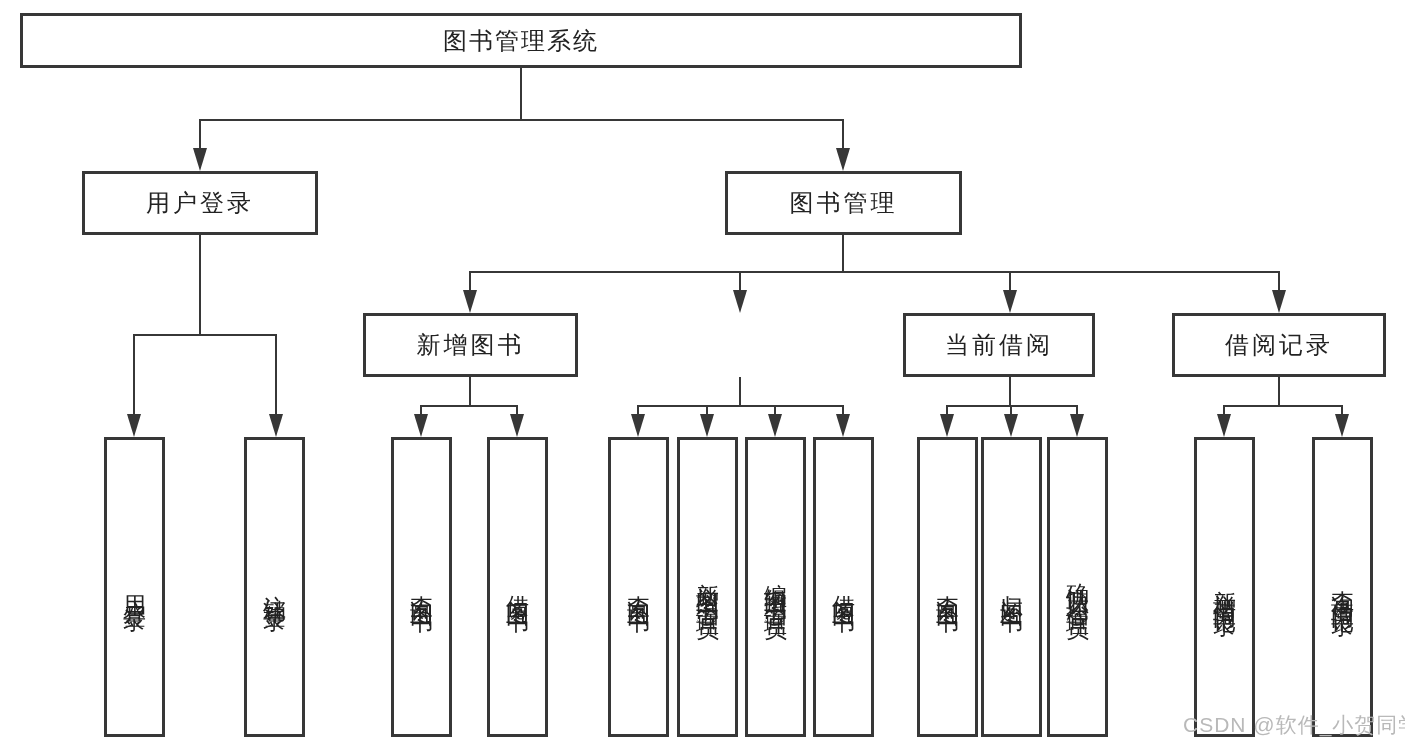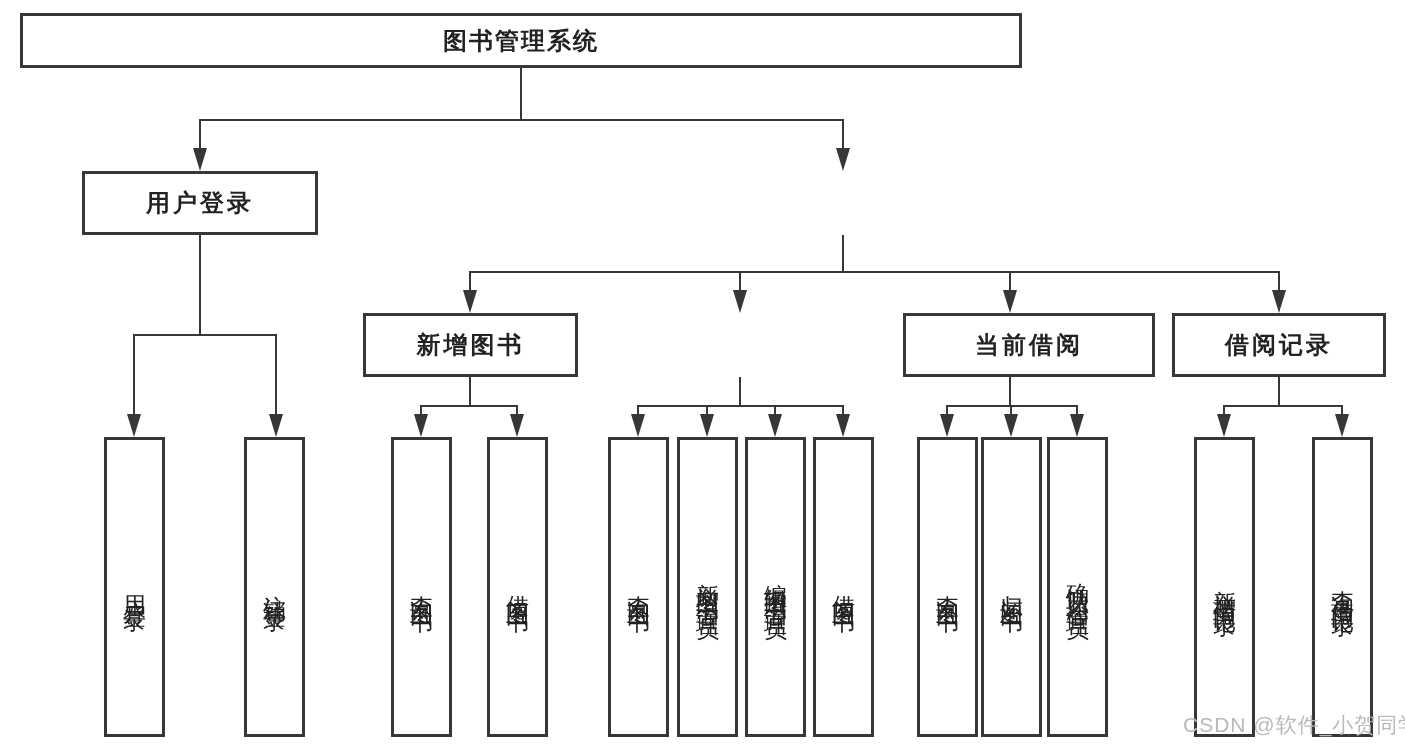--- a/index.html
+++ b/index.html
@@ -20,21 +20,20 @@
     display: flex;
     align-items: center;
     justify-content: center;
     text-align: center;
   }
   .node.hnode span {
     font-size: 24px;
     letter-spacing: 3px;
     white-space: nowrap;
     line-height: 1;
-    font-weight: bold;
   }
   .node.root-node span { letter-spacing: 2px; }
   .node.leaf span {
     writing-mode: vertical-rl;
     text-orientation: mixed;
     font-size: 23px;
     letter-spacing: 5px;
     line-height: 1;
   }
   .hline, .vline { position: absolute; background: #373737; }
@@ -122,25 +121,28 @@
   <div class="arrow" style="left:1217px; top:414px;"></div>
   <div class="arrow" style="left:1335px; top:414px;"></div>
 
   <div class="node hnode root-node" style="left:20px; top:13px; width:1002px; height:55px;">
     <span>图书管理系统</span>
   </div>
 
   <div class="node hnode" style="left:82px; top:171px; width:236px; height:64px;">
     <span>用户登录</span>
   </div>
+  <div class="node hnode" style="left:725px; top:171px; width:237px; height:64px;">
+    <span>图书管理</span>
+  </div>
 
   <div class="node hnode" style="left:363px; top:313px; width:215px; height:64px;">
     <span>新增图书</span>
   </div>
-  <div class="node hnode" style="left:903px; top:313px; width:252px; height:64px;">
+  <div class="node hnode" style="left:903px; top:313px; width:192px; height:64px;">
     <span>当前借阅</span>
   </div>
   <div class="node hnode" style="left:1172px; top:313px; width:214px; height:64px;">
     <span>借阅记录</span>
   </div>
 
   <div class="node leaf" style="left:104px; top:437px; width:61px; height:300px;">
     <span>用户登录</span>
   </div>
   <div class="node leaf" style="left:244px; top:437px; width:61px; height:300px;">

